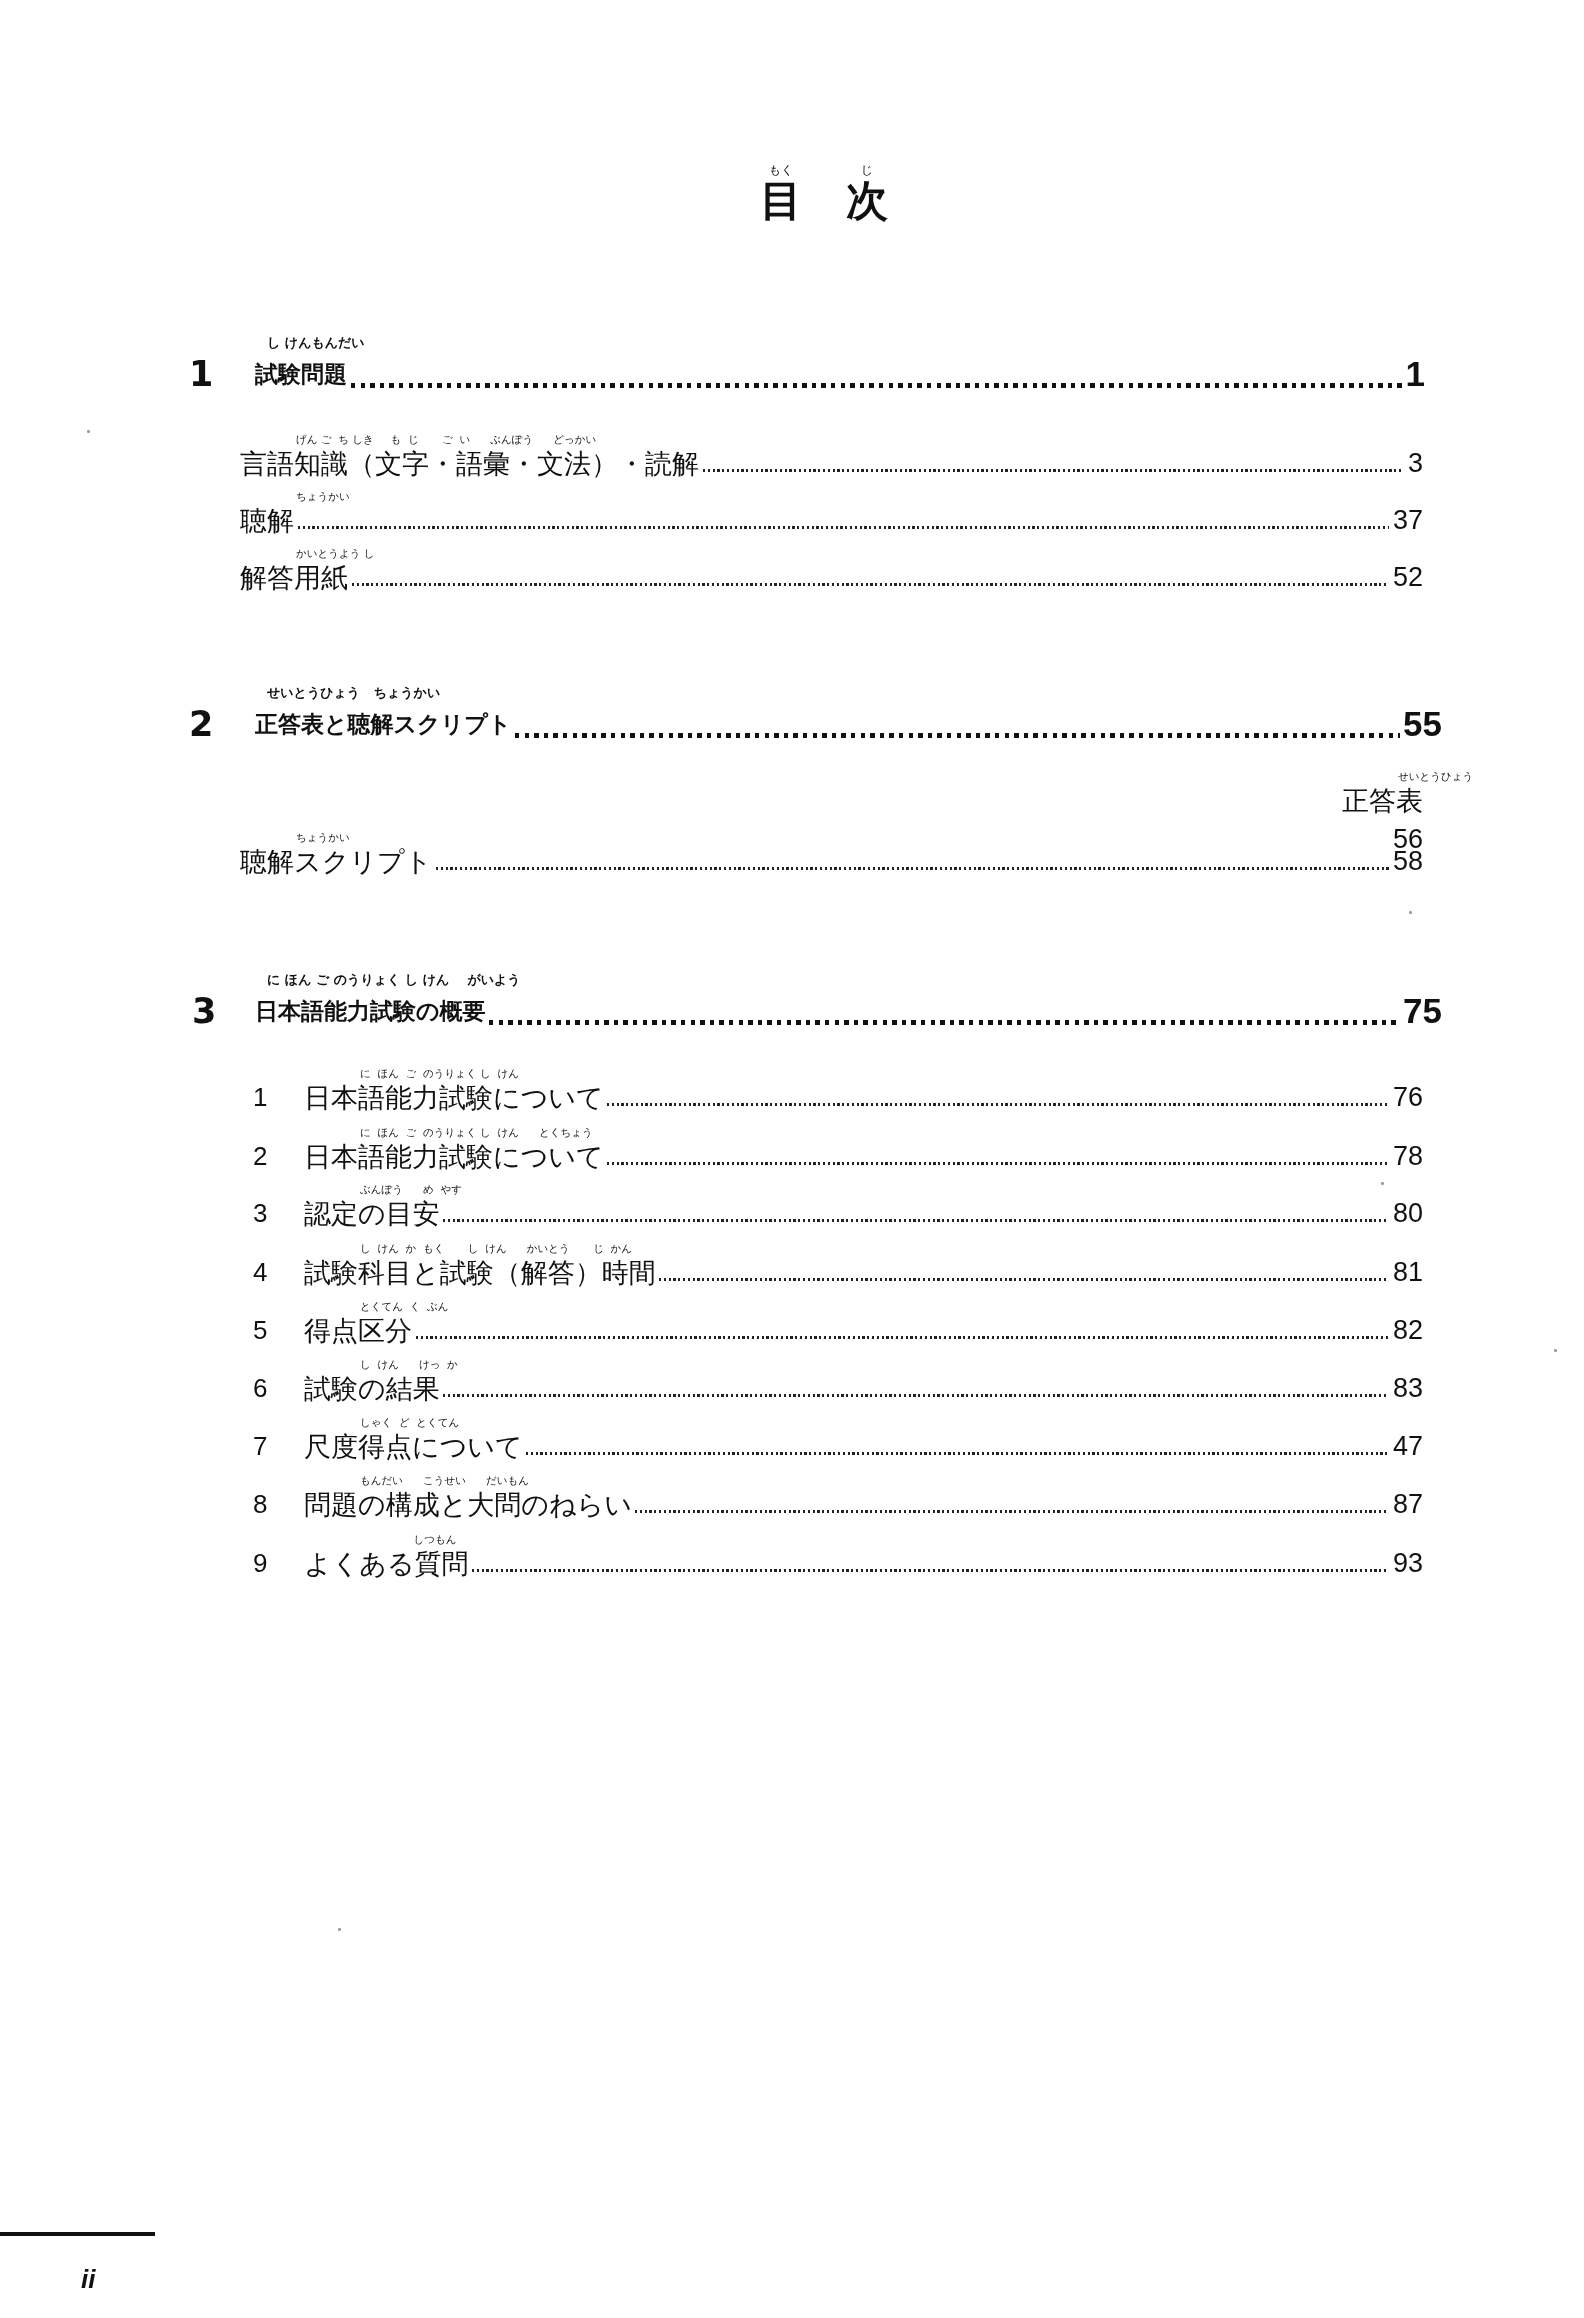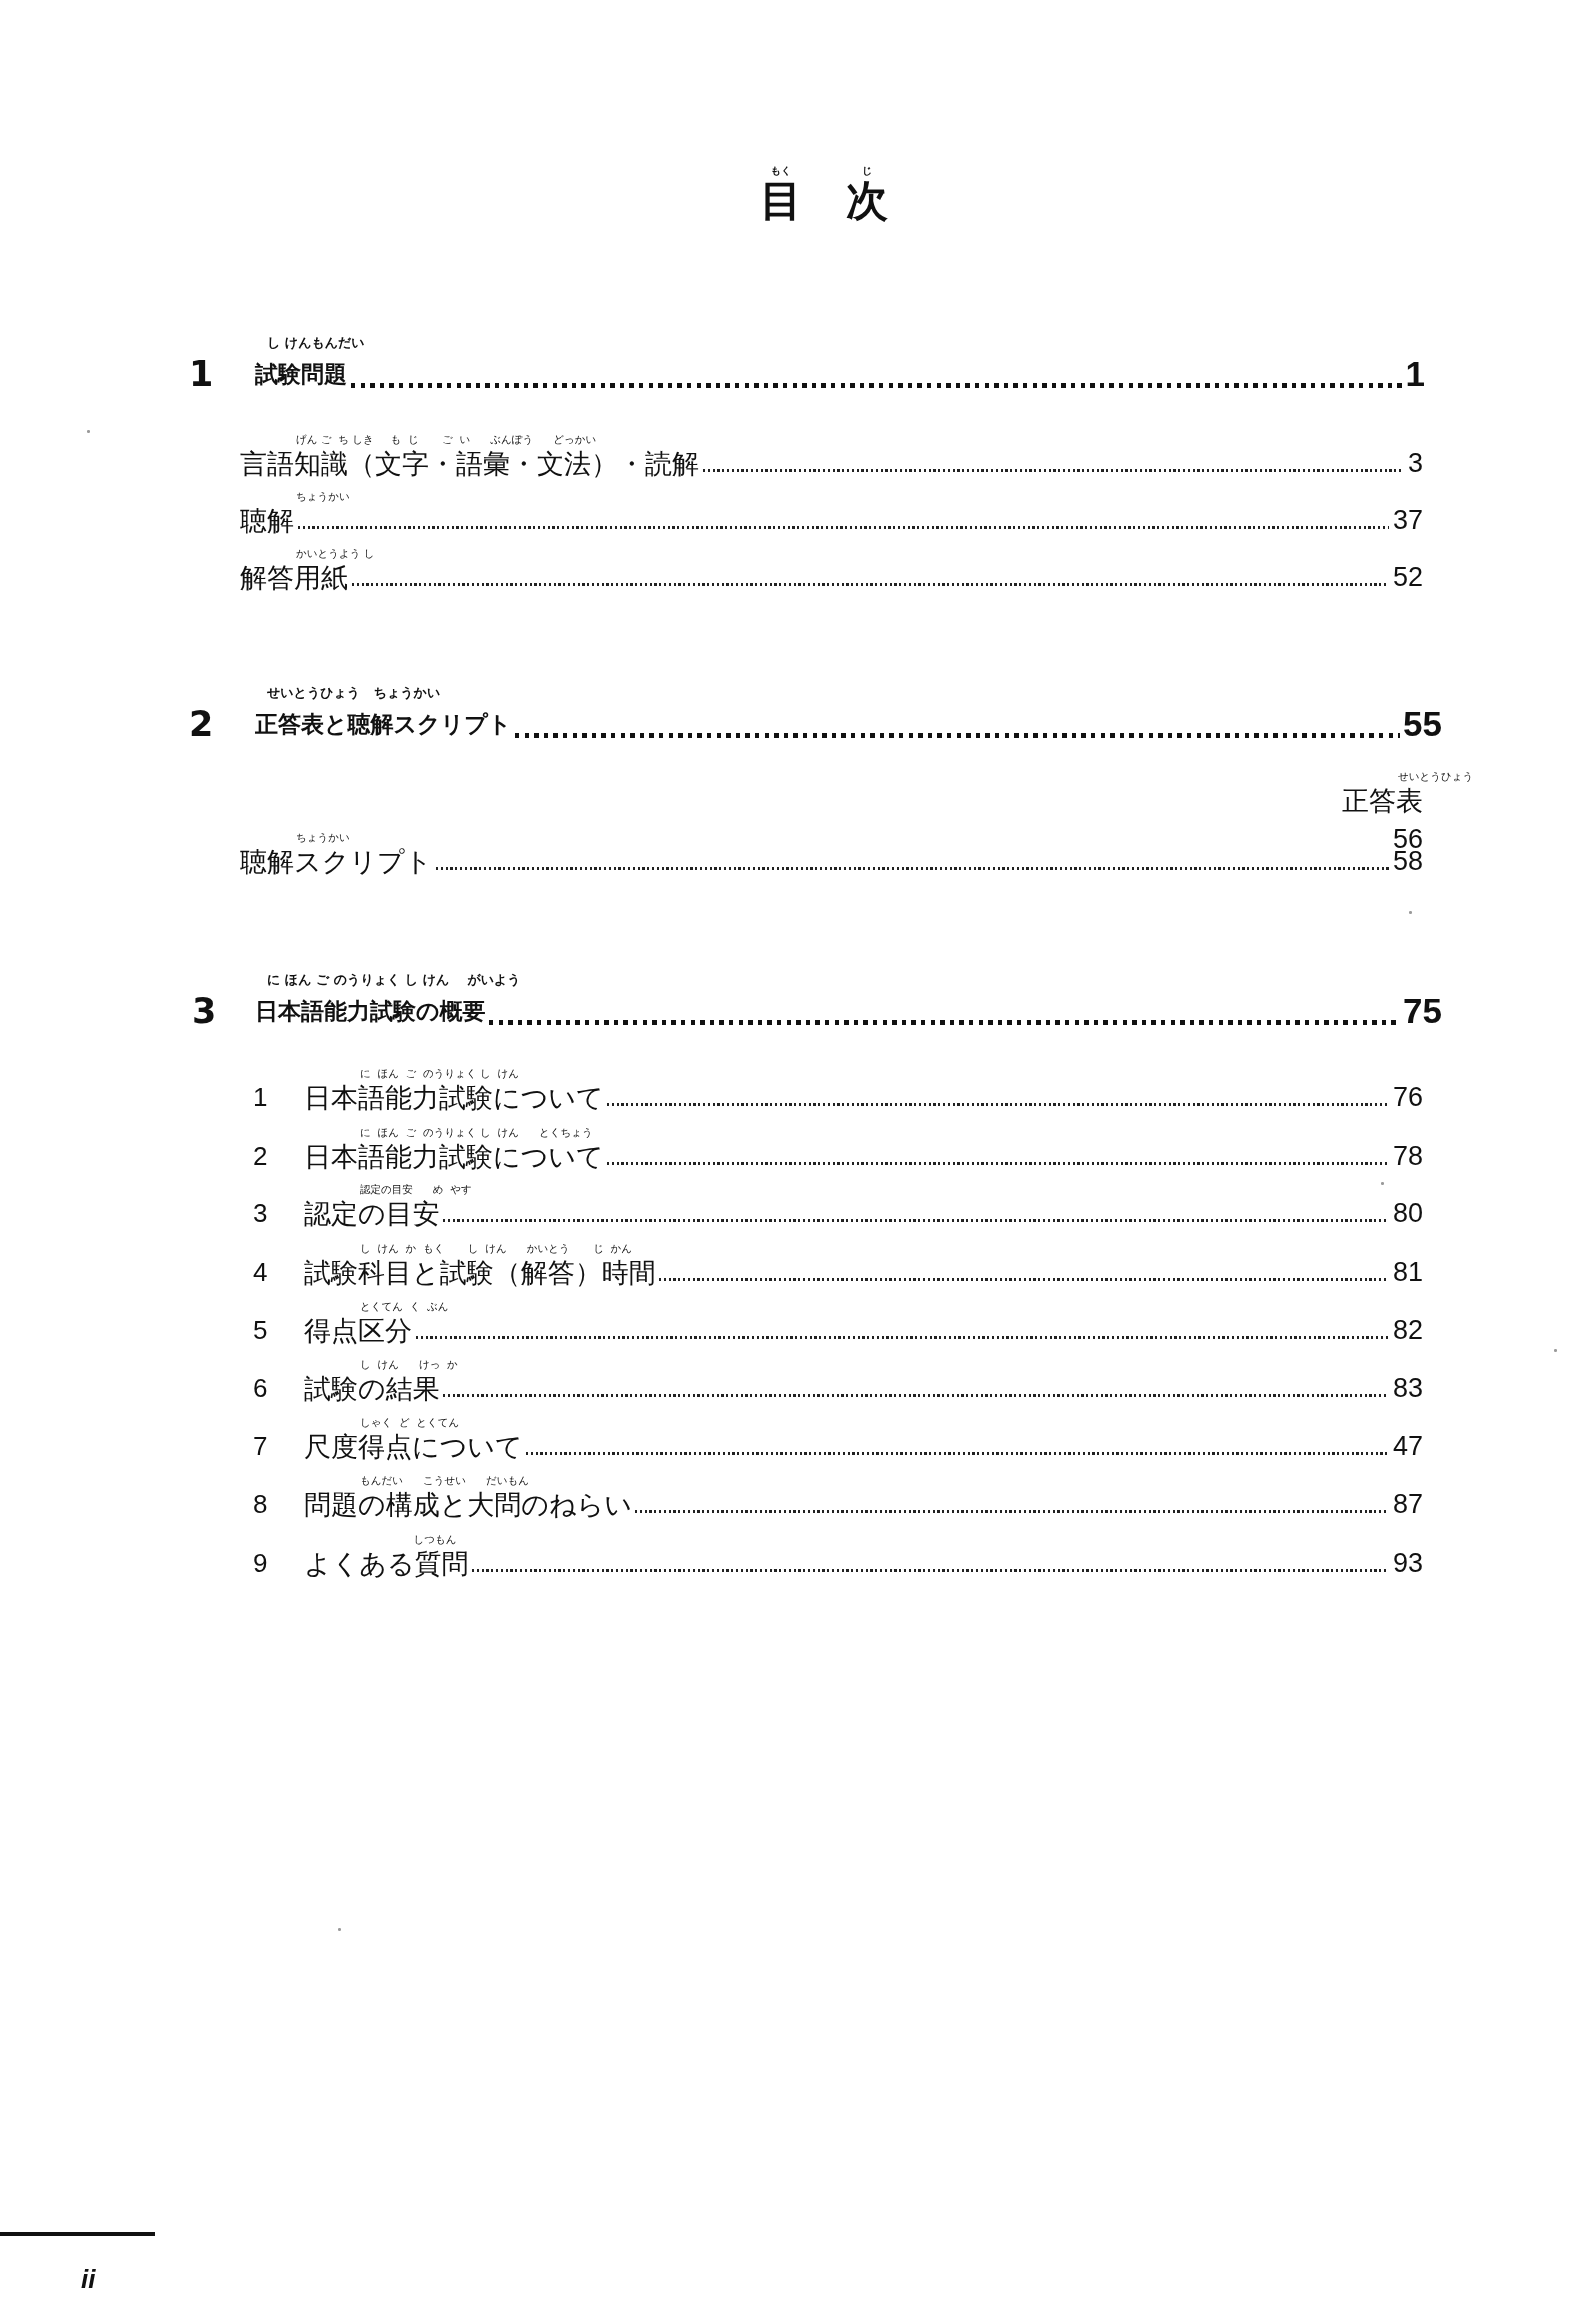--- a/index.html
+++ b/index.html
@@ -2,21 +2,21 @@
 <html style="font-size:14px"><head>
 <meta charset="utf-8">
 <style>
   html, body { margin: 0; padding: 0; background: #ffffff; }
   body { width: 1584px; height: 2319px; position: relative; overflow: hidden;
          font-family: "DejaVu Sans", "Liberation Sans", sans-serif; color: #111111; }
   .abs { position: absolute; }
 
   
   .title { position: absolute; top: 163px; left: 0; width: 1584px; height: 70px; }
-  .title .ruby { position: absolute; top: 0; width: 52px; text-align: center; font-size: 10px; font-weight: bold; line-height: 15.7px; }
+  .title .ruby { position: absolute; top: 0; width: 52px; text-align: center; font-size: 12px; font-weight: normal; line-height: 15.7px; }
   .title .kanji { position: absolute; top: 15.7px; width: 52px; text-align: center; font-size: 42px; font-weight: bold; line-height: 44px; }
 
   
   .row { position: absolute; display: flex; align-items: flex-end; }
   .row .num { position: absolute; }
   .row .label-wrap { position: relative; white-space: nowrap; }
   .row .ruby-line { position: absolute; left: 12px; white-space: pre; font-weight: bold; letter-spacing: 0; }
   .row .leader { flex: 1 1 auto; margin: 0 3.5px; align-self: flex-end; }
   .row .page { text-align: right; white-space: nowrap; }
 
@@ -144,21 +144,21 @@
   <span class="label-wrap">
     <span class="ruby-line">に  ほん  ご  のうりょく し  けん      とくちょう</span>
     <span class="label">日本語能力試験について</span>
   </span>
   <span class="leader"></span>
   <span class="page">78</span>
 </div>
 <div class="row sub" style="left:304px; top:1194px; width:1119px;">
   <span class="num" style="left:-51px; bottom:0;">3</span>
   <span class="label-wrap">
-    <span class="ruby-line">認定の目安      め  やす</span>
+    <span class="ruby-line">ぶんぽう      め  やす</span>
     <span class="label">認定の目安</span>
   </span>
   <span class="leader"></span>
   <span class="page">80</span>
 </div>
 <div class="row sub" style="left:304px; top:1253px; width:1119px;">
   <span class="num" style="left:-51px; bottom:0;">4</span>
   <span class="label-wrap">
     <span class="ruby-line">し  けん  か  もく       し  けん      かいとう       じ  かん</span>
     <span class="label">試験科目と試験（解答）時間</span>

